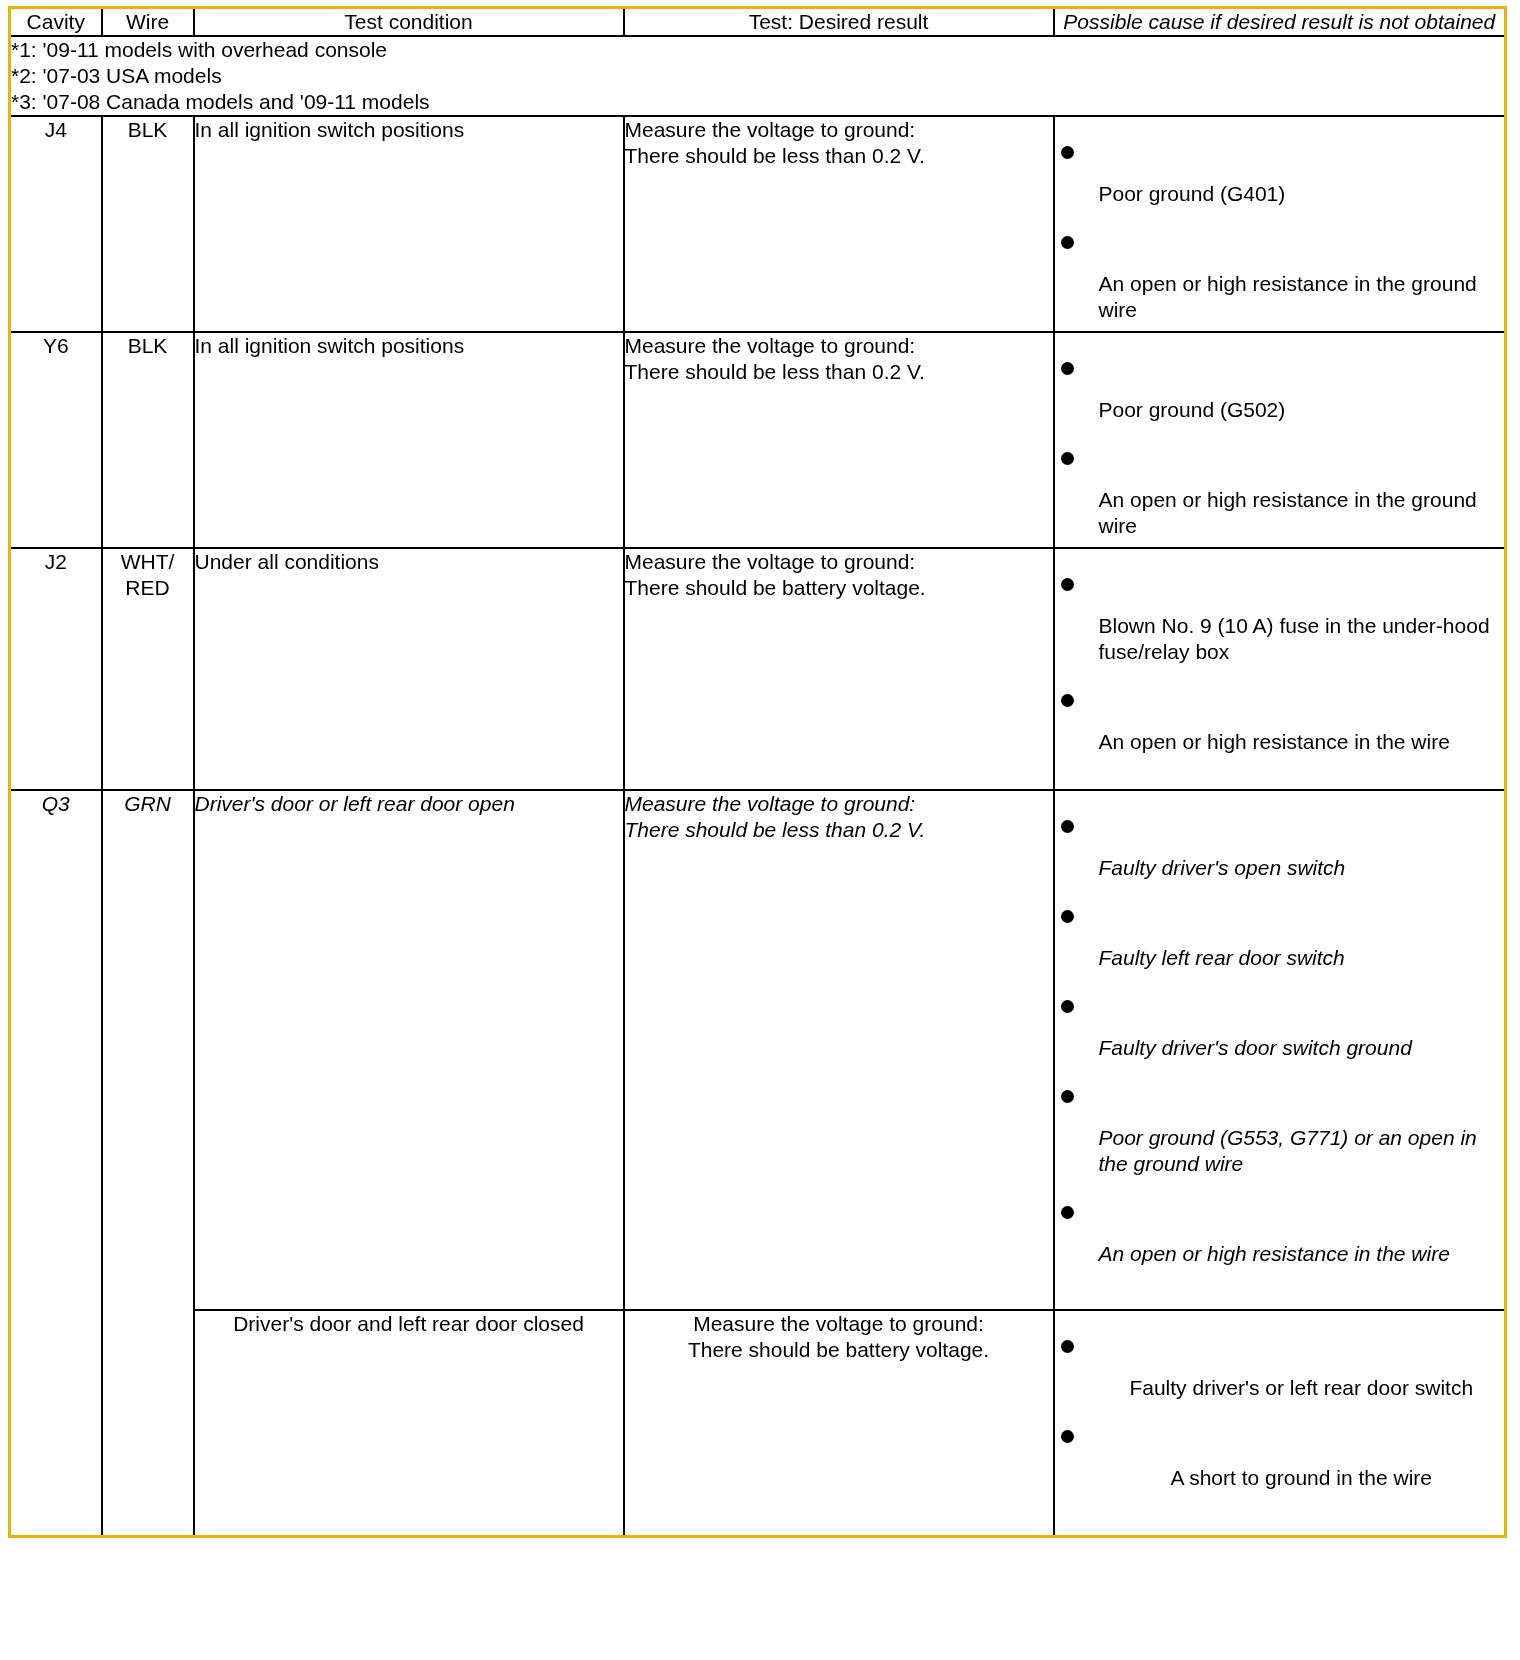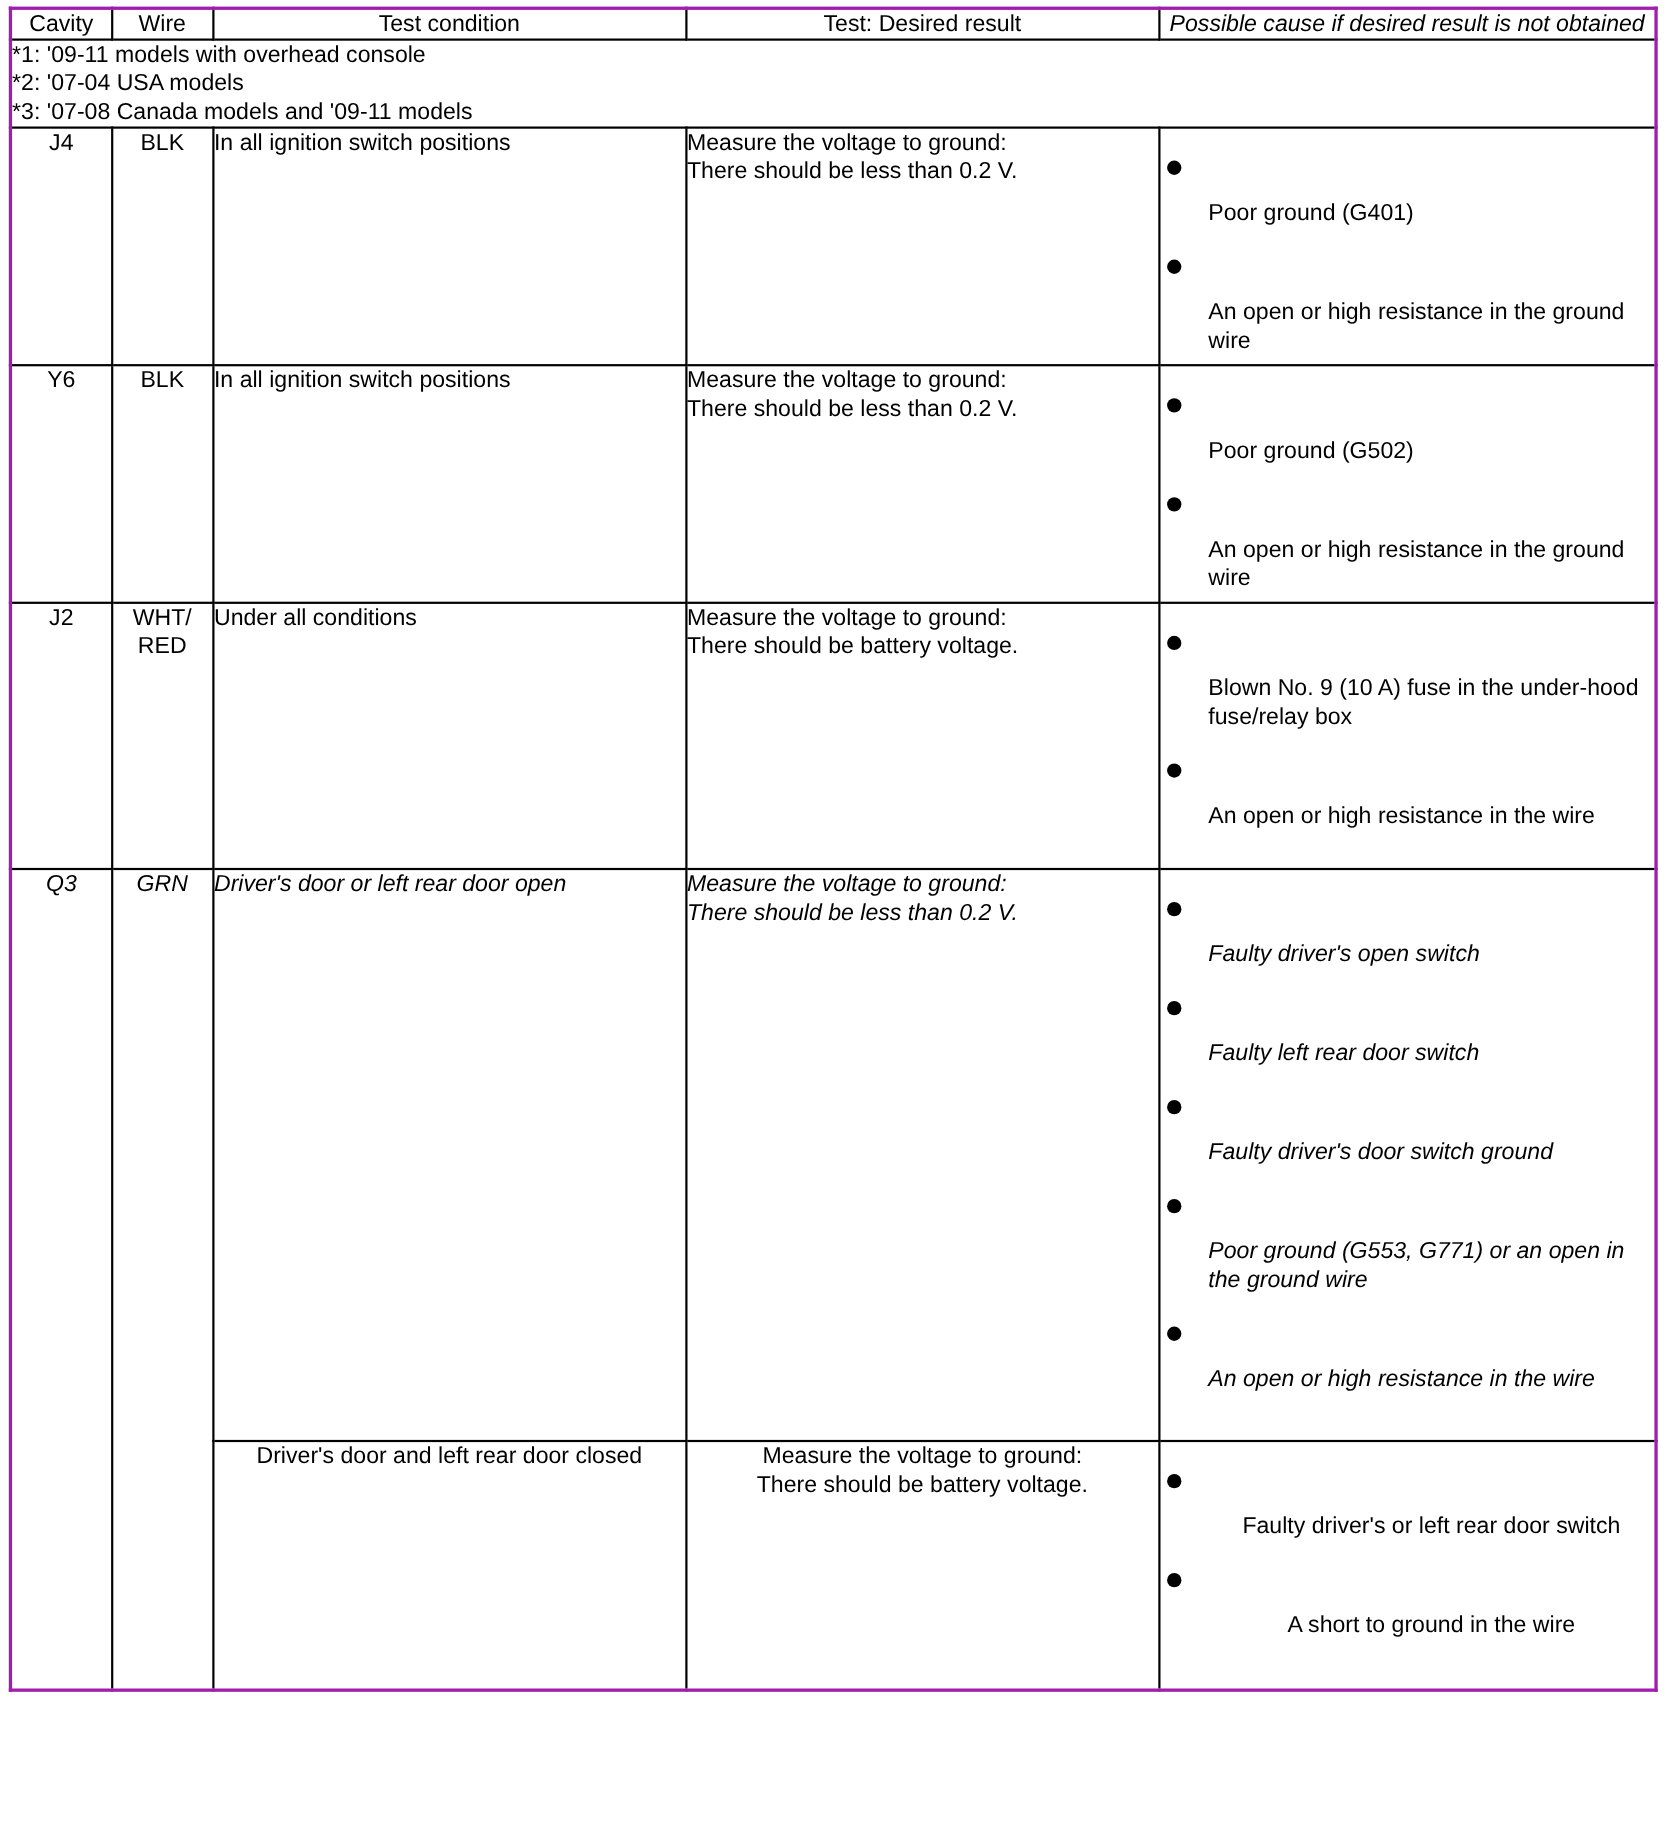--- a/index.html
+++ b/index.html
@@ -16,21 +16,21 @@
     height: 1660px;
     position: relative;
     box-sizing: border-box;
     padding: 6px 8px 0 8px;
     overflow: hidden;
   }
   table.dtable {
     border-collapse: collapse;
     table-layout: fixed;
     width: 1432px;
-    border: 3px solid #a21caf;
+    border: 3px solid #eab308;
   }
   table.dtable td, table.dtable th {
     border: 2px solid #000;
     vertical-align: top;
     padding: 0;
     font-weight: normal;
     font-size: 21px;
     line-height: 26px;
   }
   .c-cavity { width: 92px; }
@@ -106,21 +106,21 @@
         <td>Wire</td>
         <td>Test condition</td>
         <td>Test: Desired result</td>
         <td class="hdr-cause">Possible cause if desired result is not obtained</td>
       </tr>
     </thead>
     <tbody>
       <tr>
         <td class="notes" colspan="5">
           <div>*1: '09-11 models with overhead console</div>
-          <div>*2: '07-04 USA models</div>
+          <div>*2: '07-03 USA models</div>
           <div>*3: '07-08 Canada models and '09-11 models</div>
         </td>
       </tr>
 
       <tr style="height:216px;">
         <td class="cell-center">J4</td>
         <td class="cell-center">BLK</td>
         <td class="cell-text">In all ignition switch positions</td>
         <td class="cell-text nowrapline">Measure the voltage to ground:
 There should be less than 0.2 V.</td>

